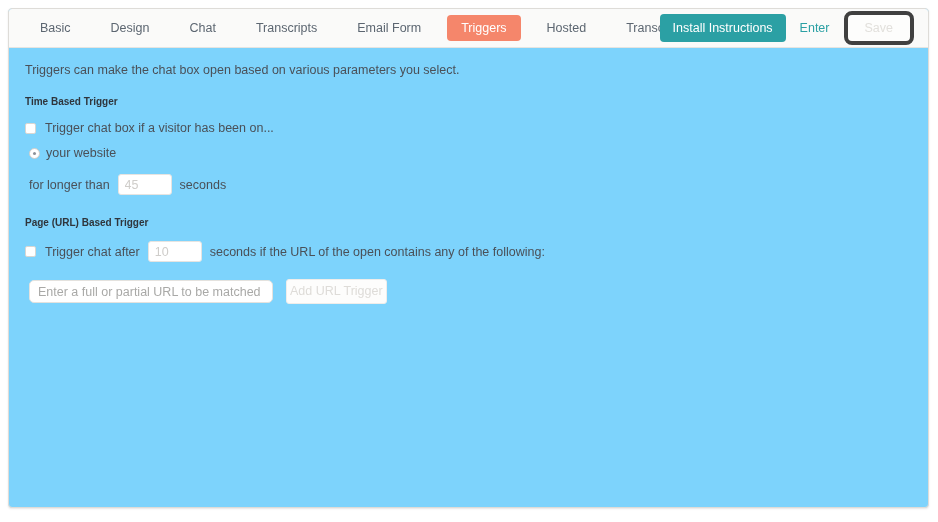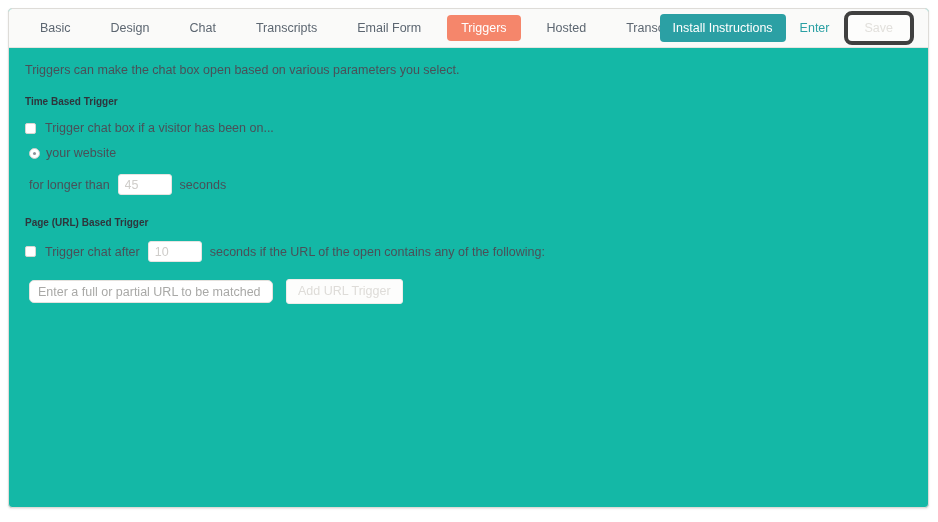--- a/index.html
+++ b/index.html
@@ -15,21 +15,21 @@
     overflow: hidden;
   }
 
   
   .card {
     position: absolute;
     left: 8px;
     top: 8px;
     width: 921px;
     height: 500px;
-    background: #14b8a6;
+    background: #7dd3fc;
     border: 1px solid #dedcd8;
     border-radius: 4px;
     box-sizing: border-box;
     box-shadow: 0 1px 2px rgba(0,0,0,0.10);
     overflow: hidden;
   }
 
   
   .tabbar {
     position: relative;
@@ -194,21 +194,21 @@
     outline: none;
   }
   .url-input::placeholder { color: #a9a9a7; }
 
   .btn-add-url {
     background: #fdfdfc;
     color: #dedcd8;
     font-size: 12.5px;
     border: 1px solid #efedea;
     border-radius: 3px;
-    padding: 4px 11px;
+    padding: 4px 3px;
     line-height: 15px;
     font-family: inherit;
     cursor: default;
     margin-left: 13px;
   }
 
   .mt-block { margin-top: 20px; }
   .spacer-left { margin-left: 4px; }
   .gap-r { margin-right: 8px; }
   .gap-l { margin-left: 8px; }

